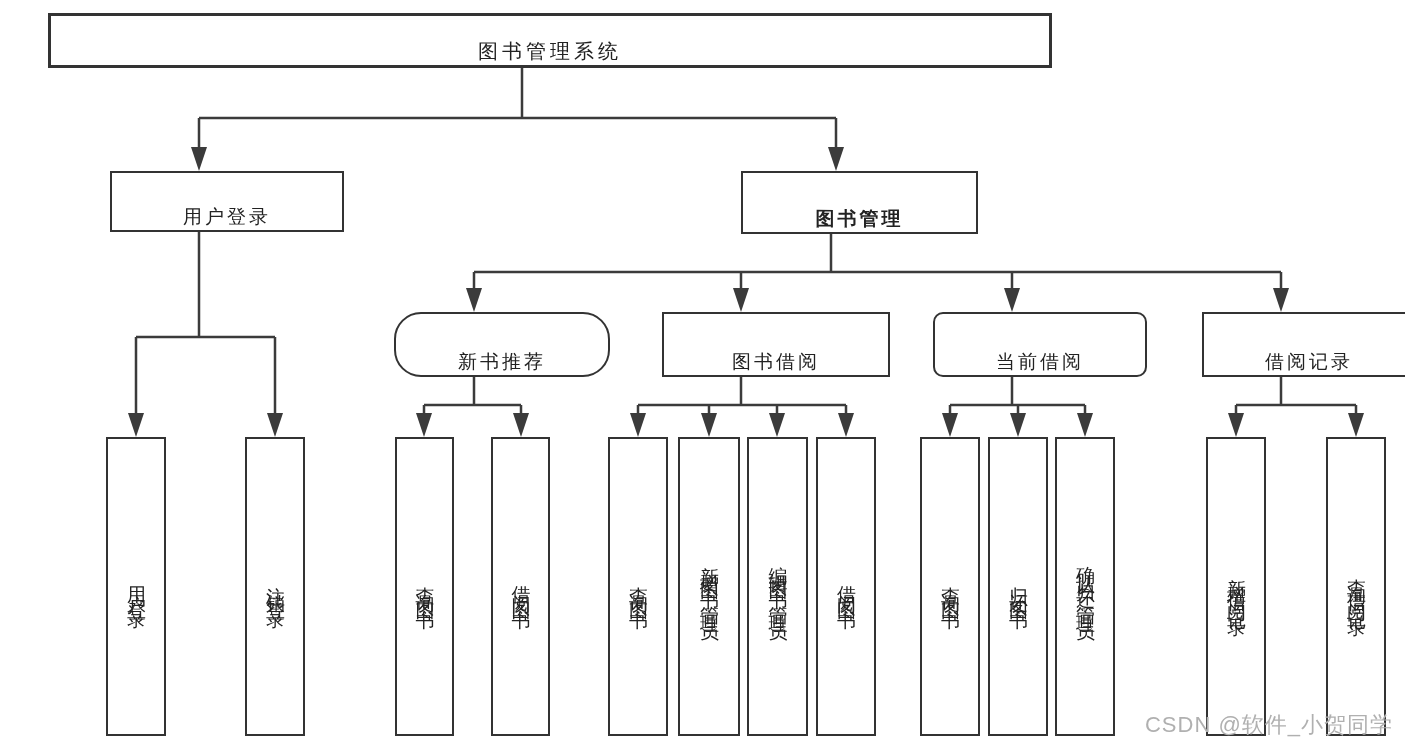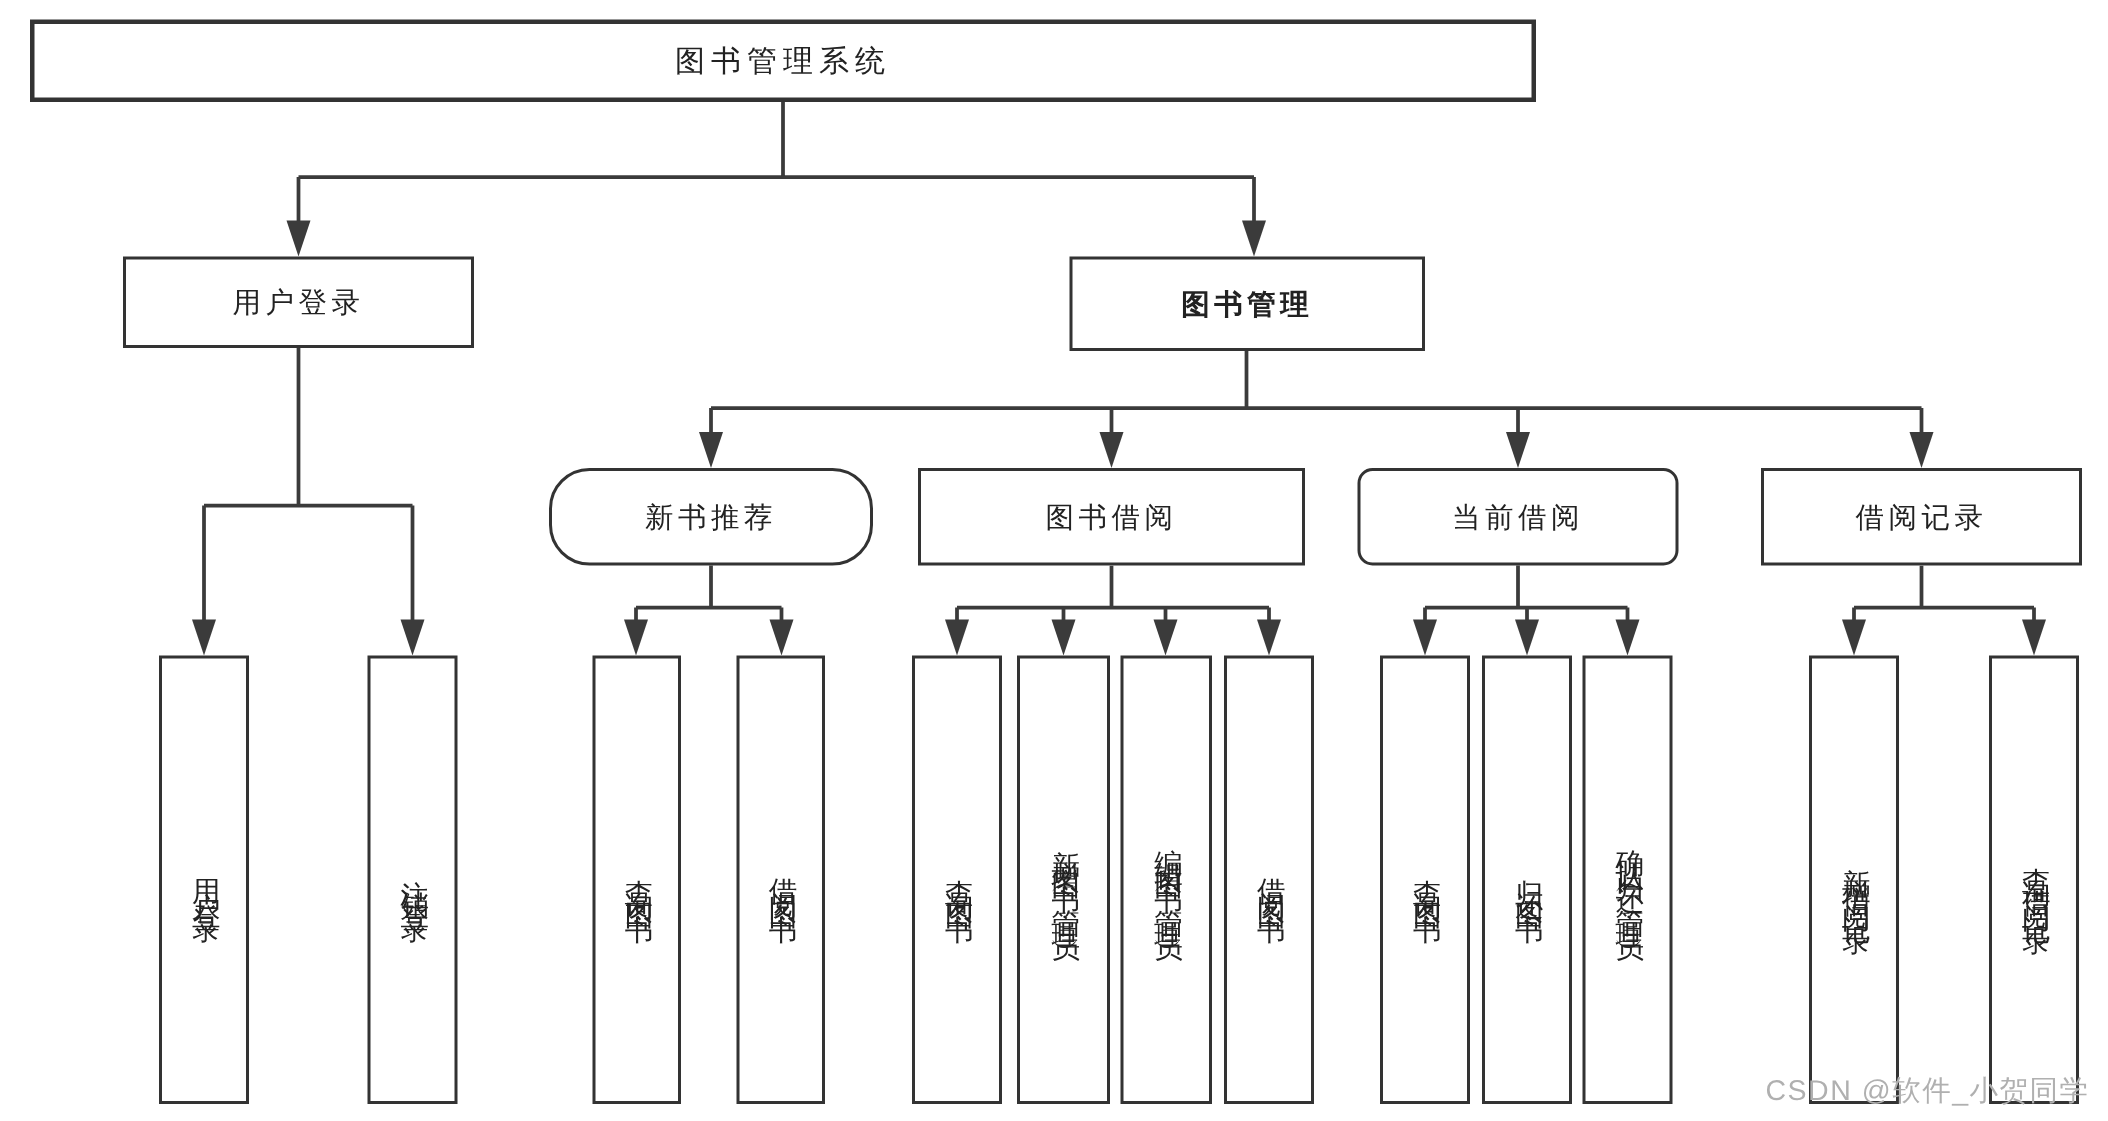--- a/index.html
+++ b/index.html
@@ -15,37 +15,38 @@
   body{font-family:"Liberation Sans","DejaVu Sans",sans-serif;color:var(--text-color);}
   .canvas{
     position:relative;width:1405px;height:747px;background:var(--page-bg);overflow:hidden;
   }
   svg.connectors{position:absolute;left:0;top:0;z-index:1;}
   .cline{stroke:var(--line-color);stroke-width:2.5;fill:none;}
   .ahead{fill:var(--line-color);stroke:none;}
   .node{
     position:absolute;z-index:2;background:var(--box-bg);
     border:2px solid var(--border-color);
-    display:flex;align-items:center;justify-content:center;
+    display:flex;align-items:flex-end;justify-content:center;
     font-size:19px;letter-spacing:3px;color:var(--text-color);
     white-space:nowrap;
+    margin-left:28px;
   }
   .node.root{border-width:3px;font-size:20px;letter-spacing:4px;}
   .leaf{
     position:absolute;z-index:2;background:var(--box-bg);
     border:2px solid var(--border-color);
     display:flex;align-items:center;justify-content:center;
   }
   .vtext{
     writing-mode:vertical-rl;text-orientation:mixed;
     font-size:19px;letter-spacing:8px;line-height:1.1;color:var(--text-color);
   }
   .watermark{
     position:absolute;right:12px;bottom:7px;z-index:3;
-    font-size:19px;letter-spacing:1px;color:var(--watermark-color);
+    font-size:22px;letter-spacing:1px;color:var(--watermark-color);
   }
 </style>
 </head>
 <body>
 
 <div class="canvas">
 
   <svg class="connectors" width="1405" height="747" viewBox="0 0 1405 747" aria-hidden="true">
 
     <path class="cline" d="M522,68 L522,118 M199,118 L836,118 M199,118 L199,153 M836,118 L836,153"></path>
@@ -89,21 +90,21 @@
   <div class="node" style="left:82px;top:171px;width:234px;height:61px;">
     <span>用户登录</span>
   </div>
   <div class="node" style="left:713px;top:171px;width:237px;height:63px;font-weight:bold;">
     <span>图书管理</span>
   </div>
 
   <div class="node" style="left:366px;top:312px;width:216px;height:65px;border-radius:27px;">
     <span>新书推荐</span>
   </div>
-  <div class="node" style="left:612px;top:312px;width:258px;height:65px;">
+  <div class="node" style="left:634px;top:312px;width:228px;height:65px;">
     <span>图书借阅</span>
   </div>
   <div class="node" style="left:905px;top:312px;width:214px;height:65px;border-radius:10px;">
     <span>当前借阅</span>
   </div>
   <div class="node" style="left:1174px;top:312px;width:214px;height:65px;">
     <span>借阅记录</span>
   </div>
 
   <div class="leaf" style="left:106px;top:437px;width:60px;height:299px;">

